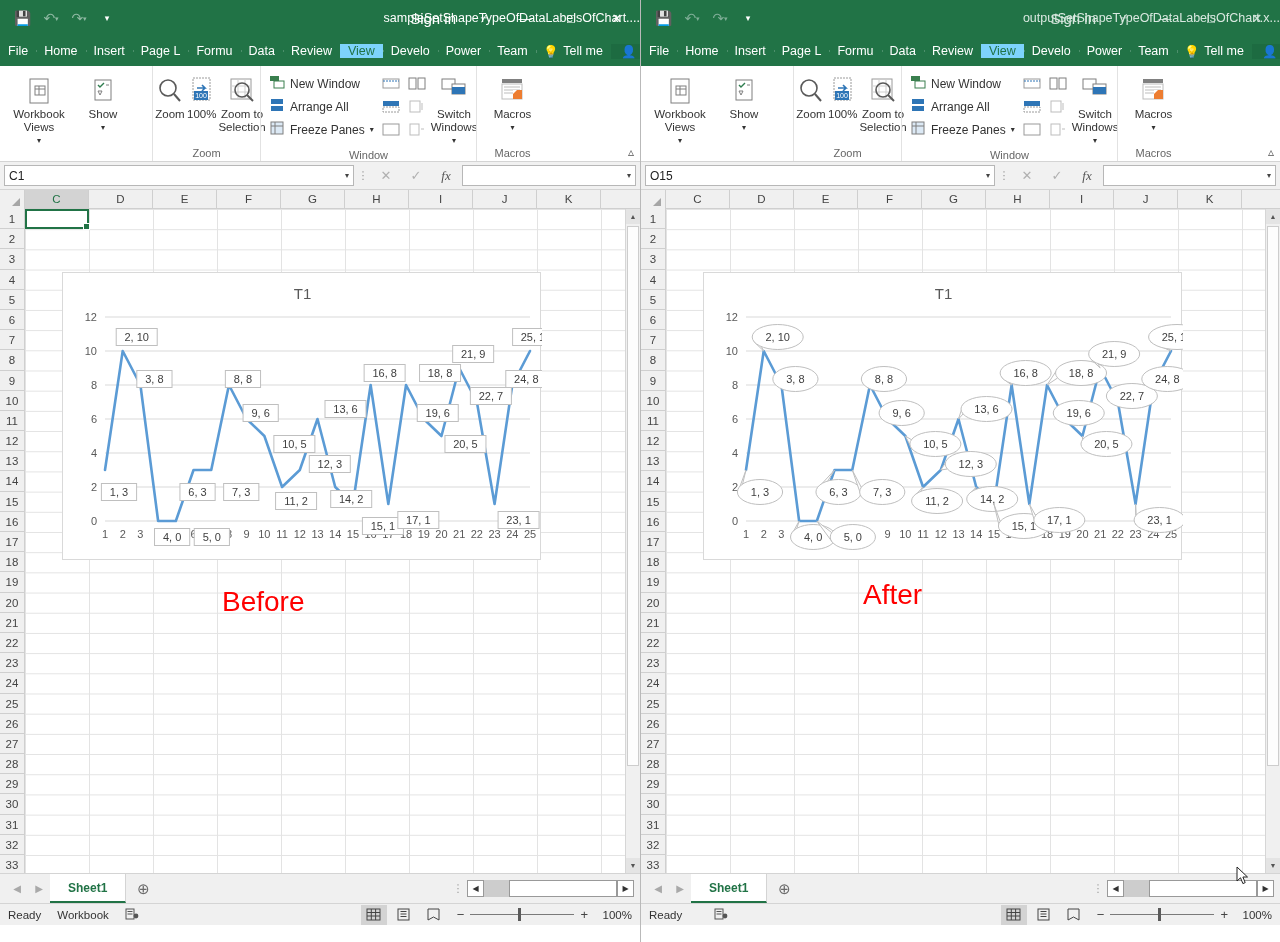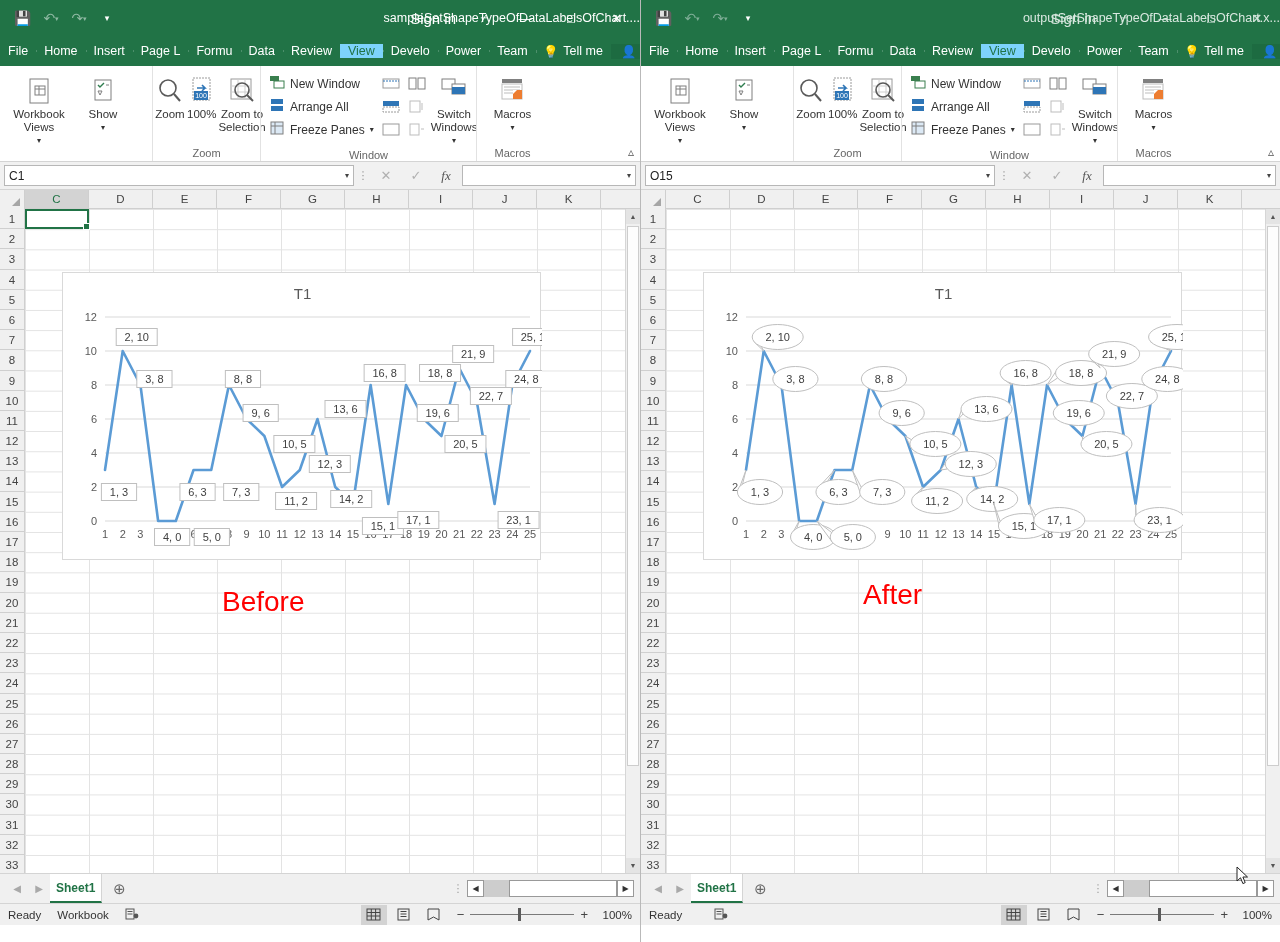--- a/index.html
+++ b/index.html
@@ -191,21 +191,21 @@
   }
 
   
   .sheetbar {
     height: 30px; background: #f0f0f0; border-top: 1px solid #d4d4d4;
     display: flex; align-items: stretch; padding-left: 6px;
   }
   .navarrow { width: 22px; display:flex; align-items:center; justify-content:center;
               color: #a9a9a9; font-size: 10px; }
   .sheettab {
-    display: flex; align-items: center; padding: 0 6px; font-size: 12px;
+    display: flex; align-items: center; padding: 0 18px; font-size: 12px;
     color: #217346; font-weight: bold; background: #ffffff;
     border-bottom: 2px solid #217346; border-right: 1px solid #d4d4d4;
   }
   .addsheet { width: 34px; display:flex; align-items:center; justify-content:center;
               color: #6b6b6b; font-size: 15px; }
   .hdots { margin-left: auto; width: 18px; display:flex; align-items:center; justify-content:center;
            color: #a0a0a0; font-size: 11px; }
   .hscroll { display: flex; align-items: center; padding: 4px 6px 4px 0; }
   .hs-arrow { width: 17px; height: 17px; background: #fff; border: 1px solid #999;
               display:flex; align-items:center; justify-content:center; font-size: 8px; color:#333; }

